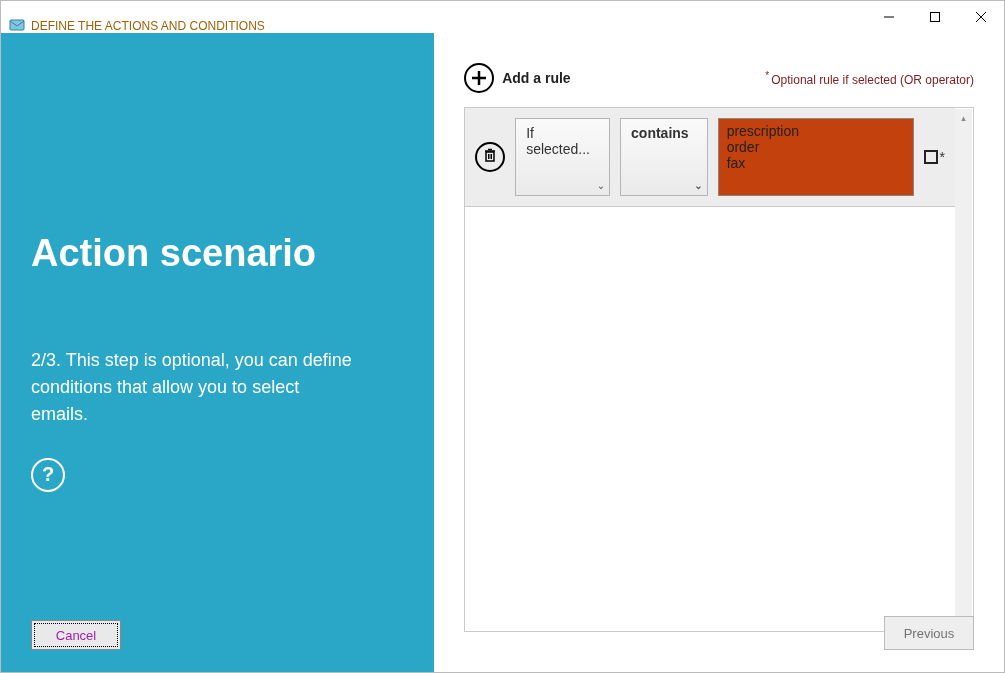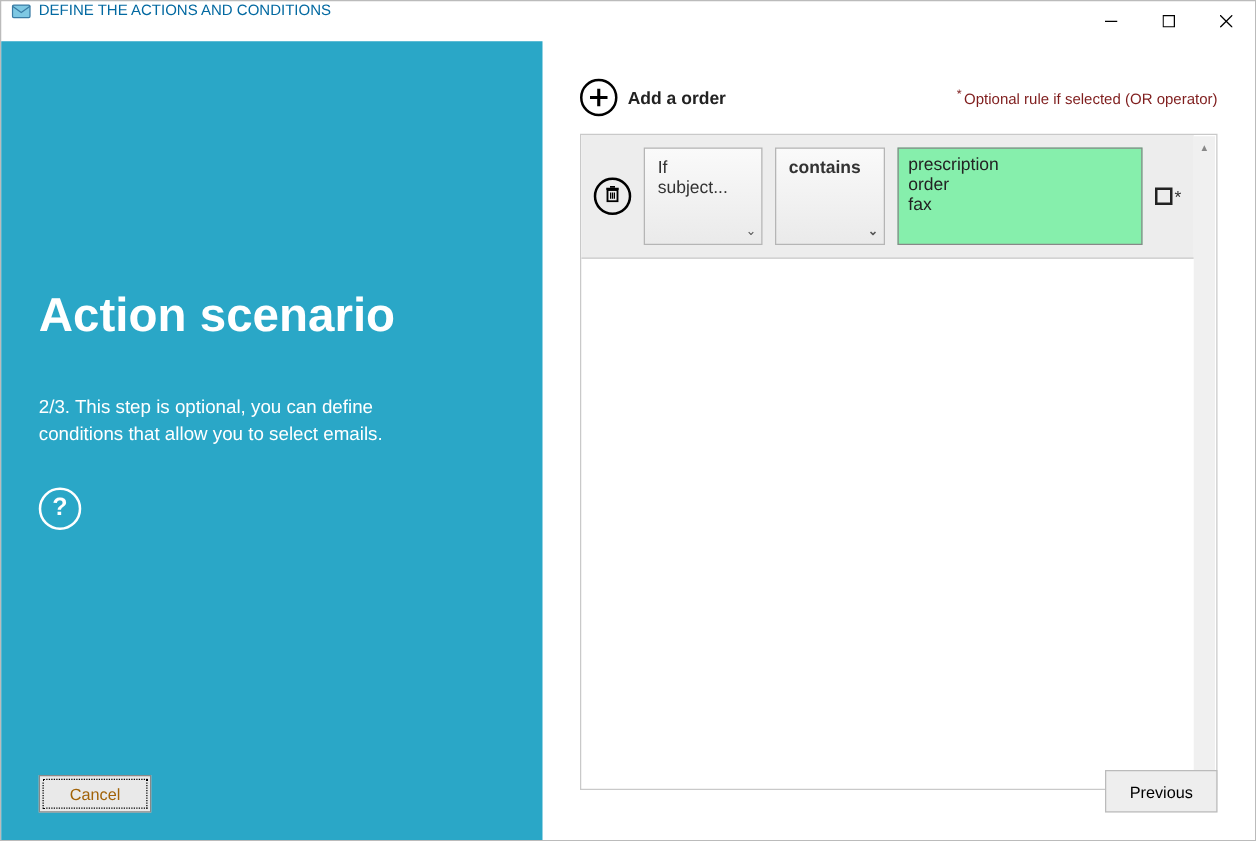--- a/index.html
+++ b/index.html
@@ -11,24 +11,24 @@
     border: 1px solid #bbb;
     display: flex;
     flex-direction: column;
     position: relative;
     background: #fff;
   }
   
   .titlebar {
     height: 32px;
     display: flex;
-    align-items: flex-start;
+    align-items: flex-end;
     padding-left: 8px;
     font-size: 12px;
-    color: #0369a1;
+    color: #a16207;
     border-bottom: 0;
   }
   .titlebar .app-icon {
     width: 16px; height: 16px; margin-right: 6px;
     display: inline-flex; align-items: center; justify-content: center;
   }
   .titlebar .title-text { flex: 0 0 auto; }
   .titlebar .spacer { flex: 1 1 auto; }
   .win-controls { display: flex; height: 100%; }
   .win-btn {
@@ -53,43 +53,44 @@
     flex-direction: column;
     position: relative;
   }
   .sidebar h1 {
     font-weight: 600;
     font-size: 38px;
     margin: 170px 0 40px 0;
     line-height: 1.1;
   }
   .sidebar .step-text {
-    font-size: 15px;
+    font-size: 18px;
     line-height: 1.5;
     max-width: 330px;
+    margin-top: 32px;
   }
   .help-circle {
     margin-top: 30px;
     width: 34px; height: 34px;
     border: 2.5px solid #fff;
     border-radius: 50%;
     display: flex; align-items: center; justify-content: center;
     font-size: 20px; font-weight: 600;
     cursor: pointer;
   }
   .cancel-btn {
     position: absolute;
     left: 30px; bottom: 22px;
     width: 90px; height: 30px;
     background: #e9e9e9;
     border: 1px solid #888;
     outline: 1px dotted #000;
     outline-offset: -4px;
     font-size: 13px;
-    color: #a16207;
+    color: #a21caf;
     cursor: pointer;
   }
 
   .main {
     flex: 1 1 auto;
     padding: 30px 30px 20px 30px;
     display: flex;
     flex-direction: column;
     position: relative;
     min-width: 0;
@@ -161,21 +162,21 @@
     position: absolute;
     right: 4px; bottom: 4px;
     font-size: 10px; color: #555;
   }
   .combo.field { width: 100px; }
   .combo.op    { width: 90px; font-weight: bold; }
   .value-box {
     height: 78px;
     width: 210px;
     border: 1px solid #888;
-    background: #86efac;
+    background: #c2410c;
     padding: 4px 8px;
     font-size: 14px;
     color: #222;
     white-space: pre;
     overflow: hidden;
   }
   .opt-flag {
     display: flex; align-items: center; gap: 2px;
     font-size: 14px; color: #333;
     cursor: pointer;
@@ -204,21 +205,21 @@
   .nav-buttons {
     position: absolute;
     right: 30px; bottom: 22px;
     display: flex; gap: 20px;
   }
   .nav-btn {
     width: 90px; height: 34px;
     background: #eee;
     border: 1px solid #bbb;
     font-size: 13px;
-    color: #000000;
+    color: #737373;
     cursor: pointer;
   }
 </style>
 </head>
 <body>
 
 <div class="window">
 
   <div class="titlebar">
     <span class="app-icon">
@@ -262,21 +263,21 @@
 
     <div class="main">
       <div class="top-row">
         <div class="add-rule">
           <span class="plus-circle">
             <svg width="16" height="16" viewBox="0 0 16 16">
                 <line x1="8" y1="1" x2="8" y2="15" stroke="#000" stroke-width="2.5"></line>
                 <line x1="1" y1="8" x2="15" y2="8" stroke="#000" stroke-width="2.5"></line>
               </svg>
           </span>
-          <span class="add-rule-label">Add a order</span>
+          <span class="add-rule-label">Add a rule</span>
         </div>
         <div class="spacer"></div>
         <div class="hint"><span class="ast">*</span><span>Optional rule if selected (OR operator)</span></div>
       </div>
 
       <div class="rules-panel">
         <div class="rules-scroll">
           <div class="rule-row">
             <div class="delete-btn">
               <span>
@@ -284,21 +285,21 @@
                   <rect x="3" y="4" width="8" height="9" fill="none" stroke="#000" stroke-width="1.5"></rect>
                   <line x1="2" y1="3" x2="12" y2="3" stroke="#000" stroke-width="1.5"></line>
                   <line x1="5" y1="1.5" x2="9" y2="1.5" stroke="#000" stroke-width="1.5"></line>
                   <line x1="5.5" y1="6" x2="5.5" y2="11" stroke="#000" stroke-width="1"></line>
                   <line x1="7" y1="6" x2="7" y2="11" stroke="#000" stroke-width="1"></line>
                   <line x1="8.5" y1="6" x2="8.5" y2="11" stroke="#000" stroke-width="1"></line>
                 </svg>
               </span>
             </div>
             <div class="combo field">
-              <span>If subject...</span>
+              <span>If selected...</span>
               <span class="chev">⌄</span>
             </div>
             <div class="combo op">
               <span>contains</span>
               <span class="chev">⌄</span>
             </div>
             <div class="value-box">prescription
 order
 fax</div>
             <div class="opt-flag">

